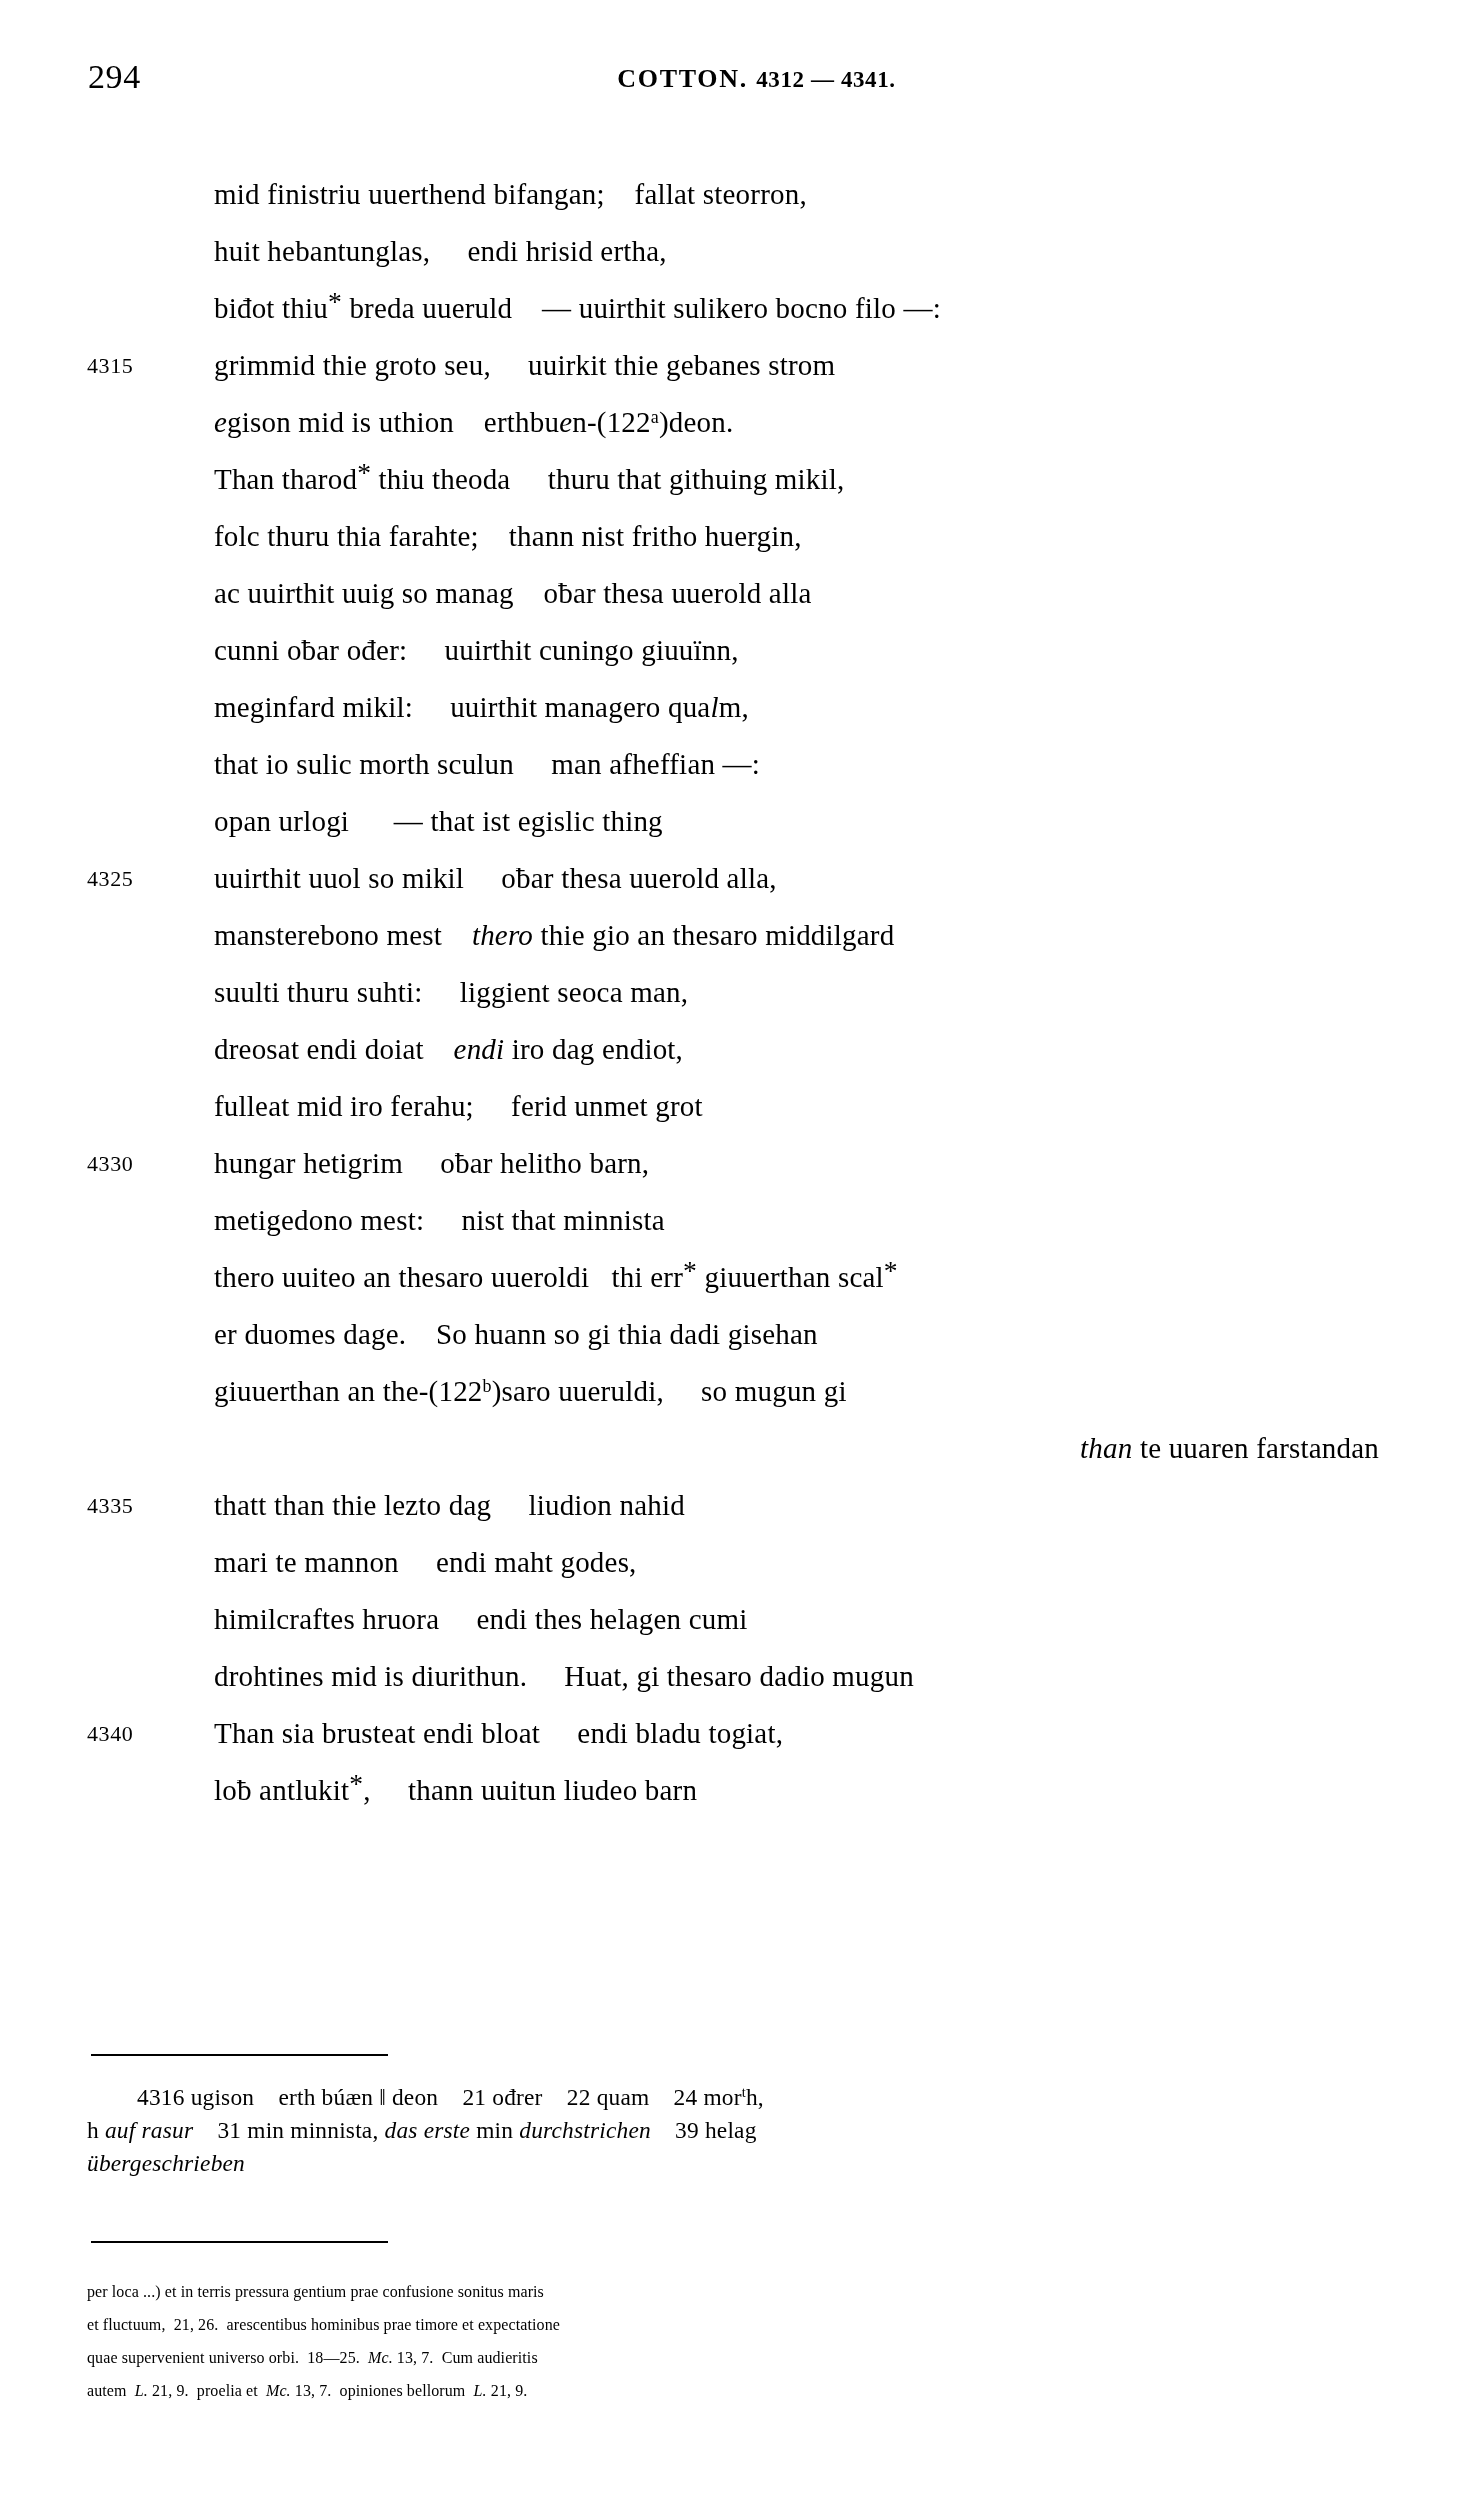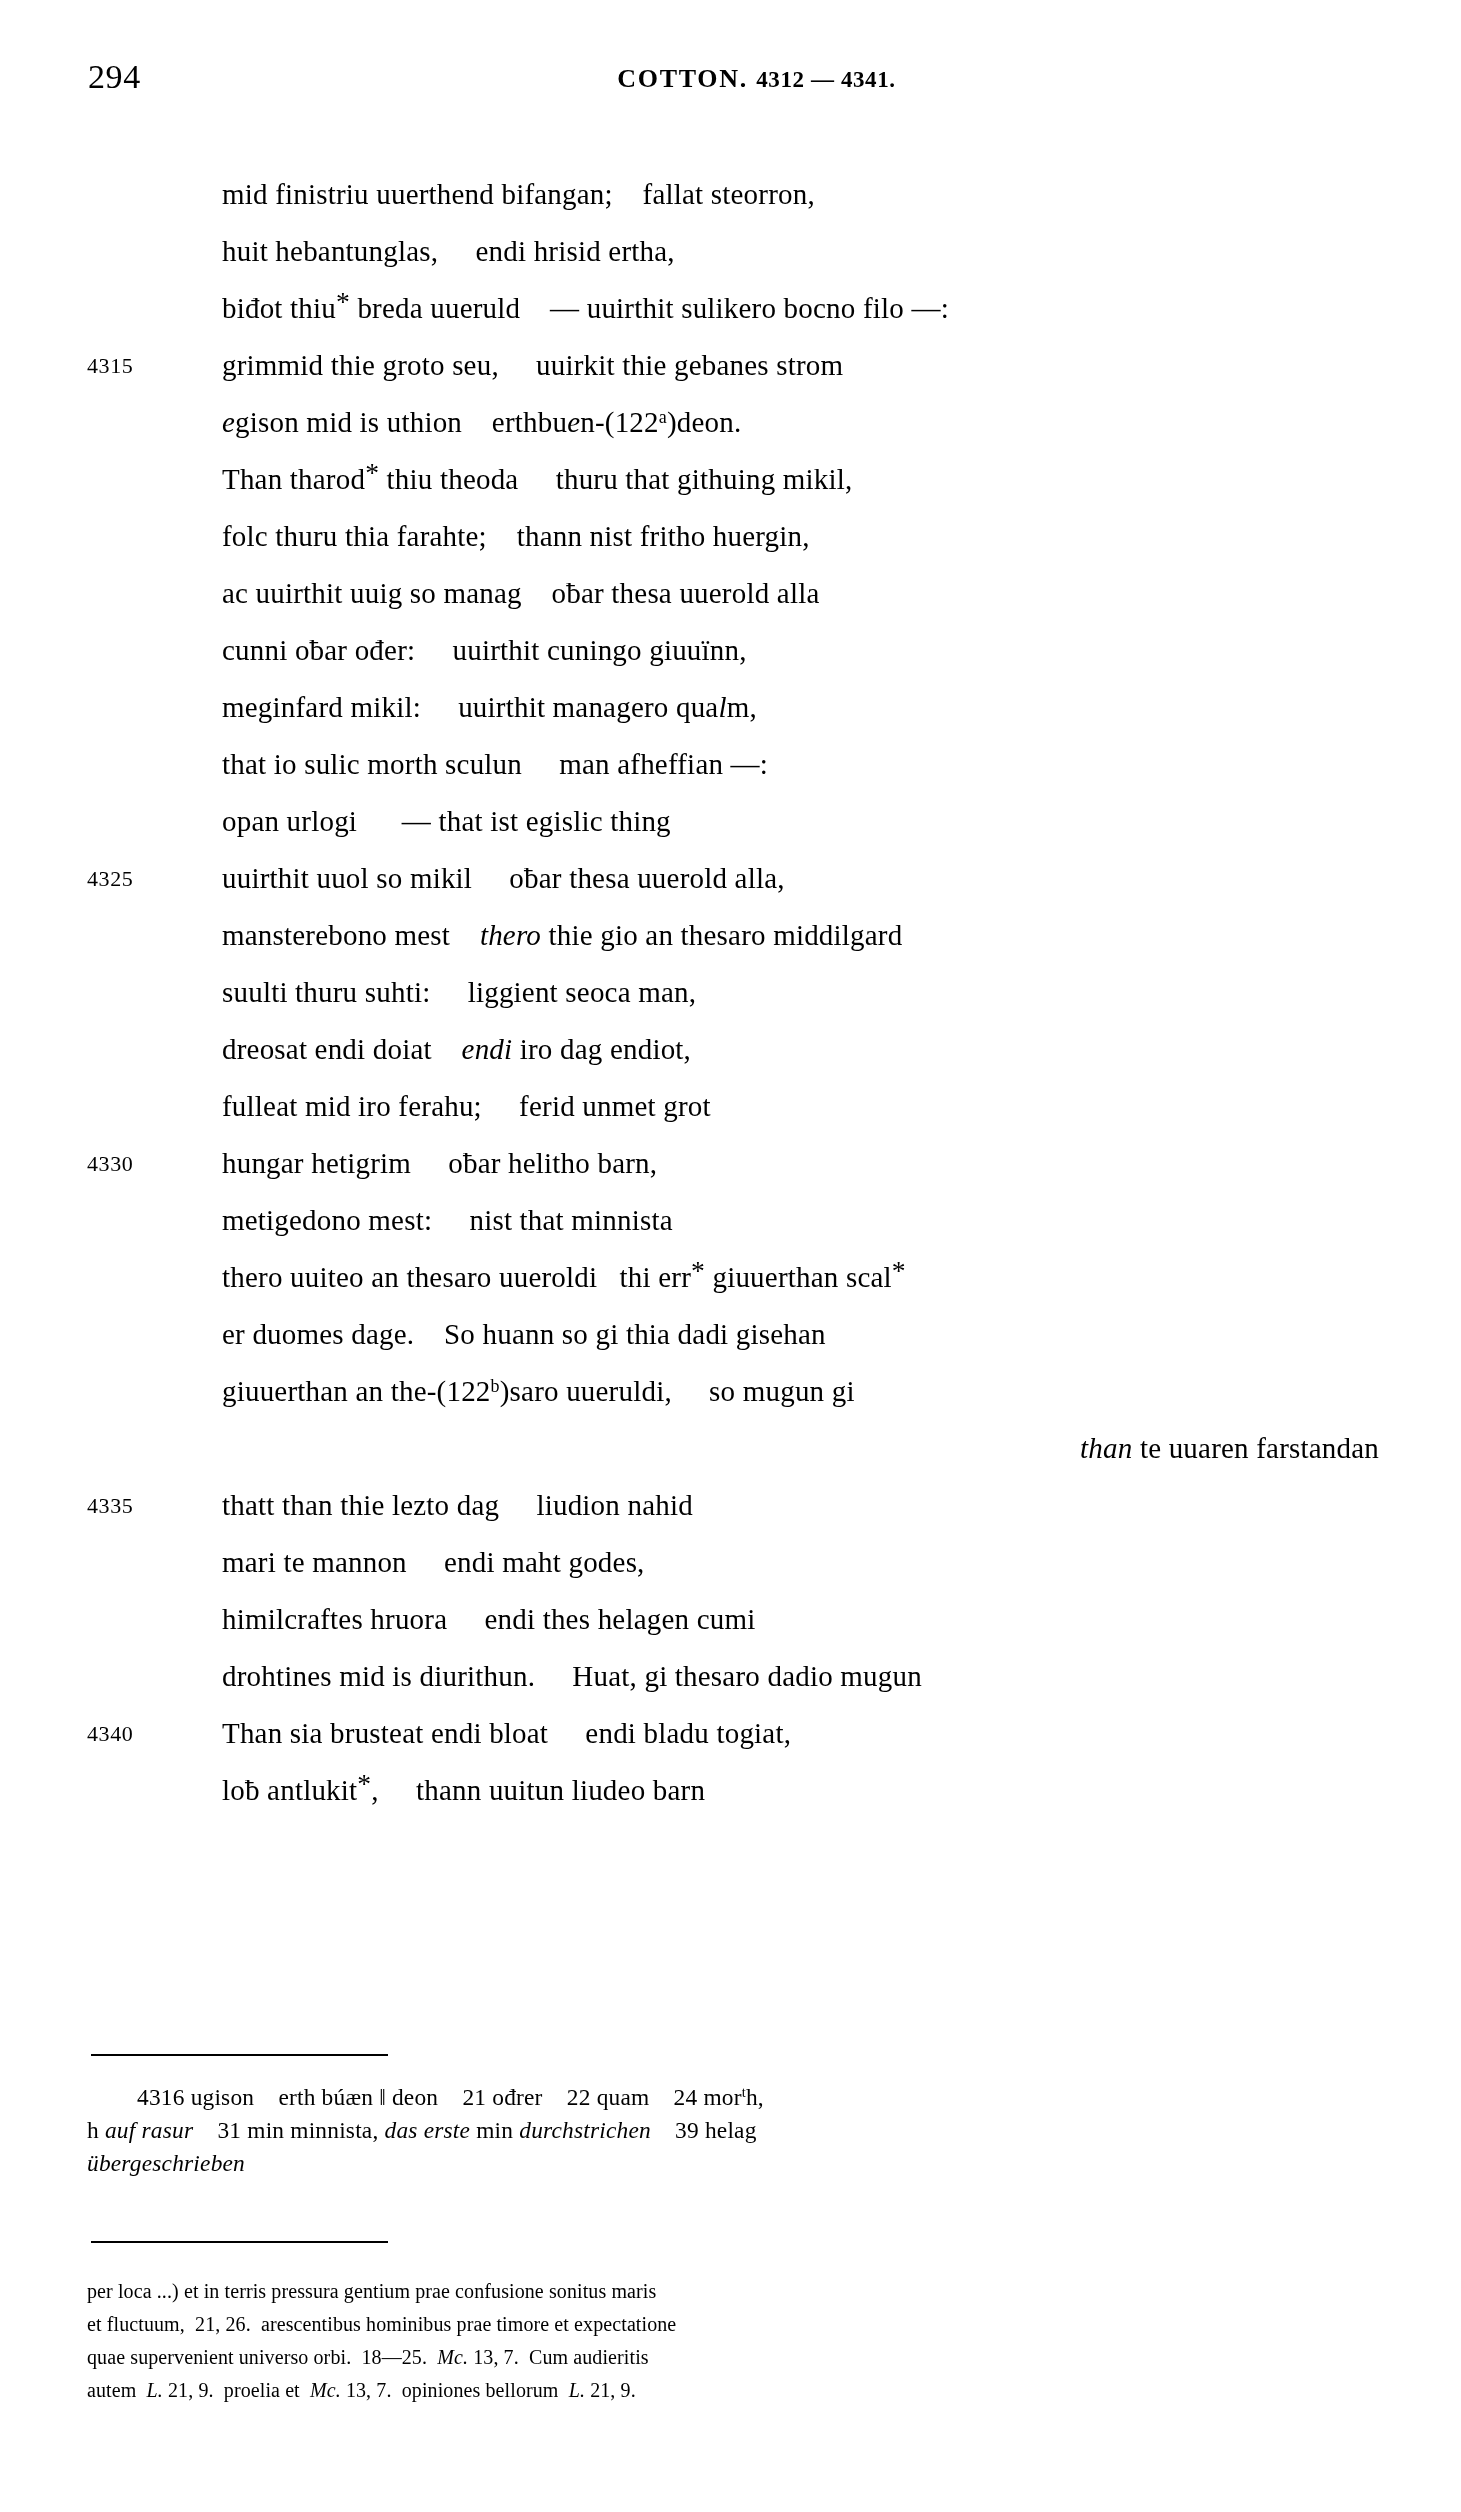--- a/index.html
+++ b/index.html
@@ -76,21 +76,21 @@
     left: 87px;
     top: 0;
     width: 123px;
     text-align: left;
     font-size: 22px;
     line-height: 57px;
     letter-spacing: 0.6px;
   }
   .vtext {
     position: absolute;
-    left: 222px;
+    left: 214px;
     top: 0;
     line-height: 57px;
     letter-spacing: 0.2px;
   }
   .vtext.right {
     left: auto;
     right: 83px;
   }
   .it { font-style: italic; }
   sup.mk {
@@ -124,21 +124,21 @@
     letter-spacing: 0.2px;
   }
   .apparatus .ind { display: inline-block; width: 50px; }
 
   
   .latin {
     position: absolute;
     left: 87px;
     top: 2275px;
     width: 1308px;
-    font-size: 20px;
+    font-size: 16px;
     line-height: 33px;
     letter-spacing: 0.1px;
   }
   .latin .ln { display: block; white-space: pre; }
 
   .apparatus .ln { display: block; white-space: pre; }
 </style>
 </head>
 <body>
 

